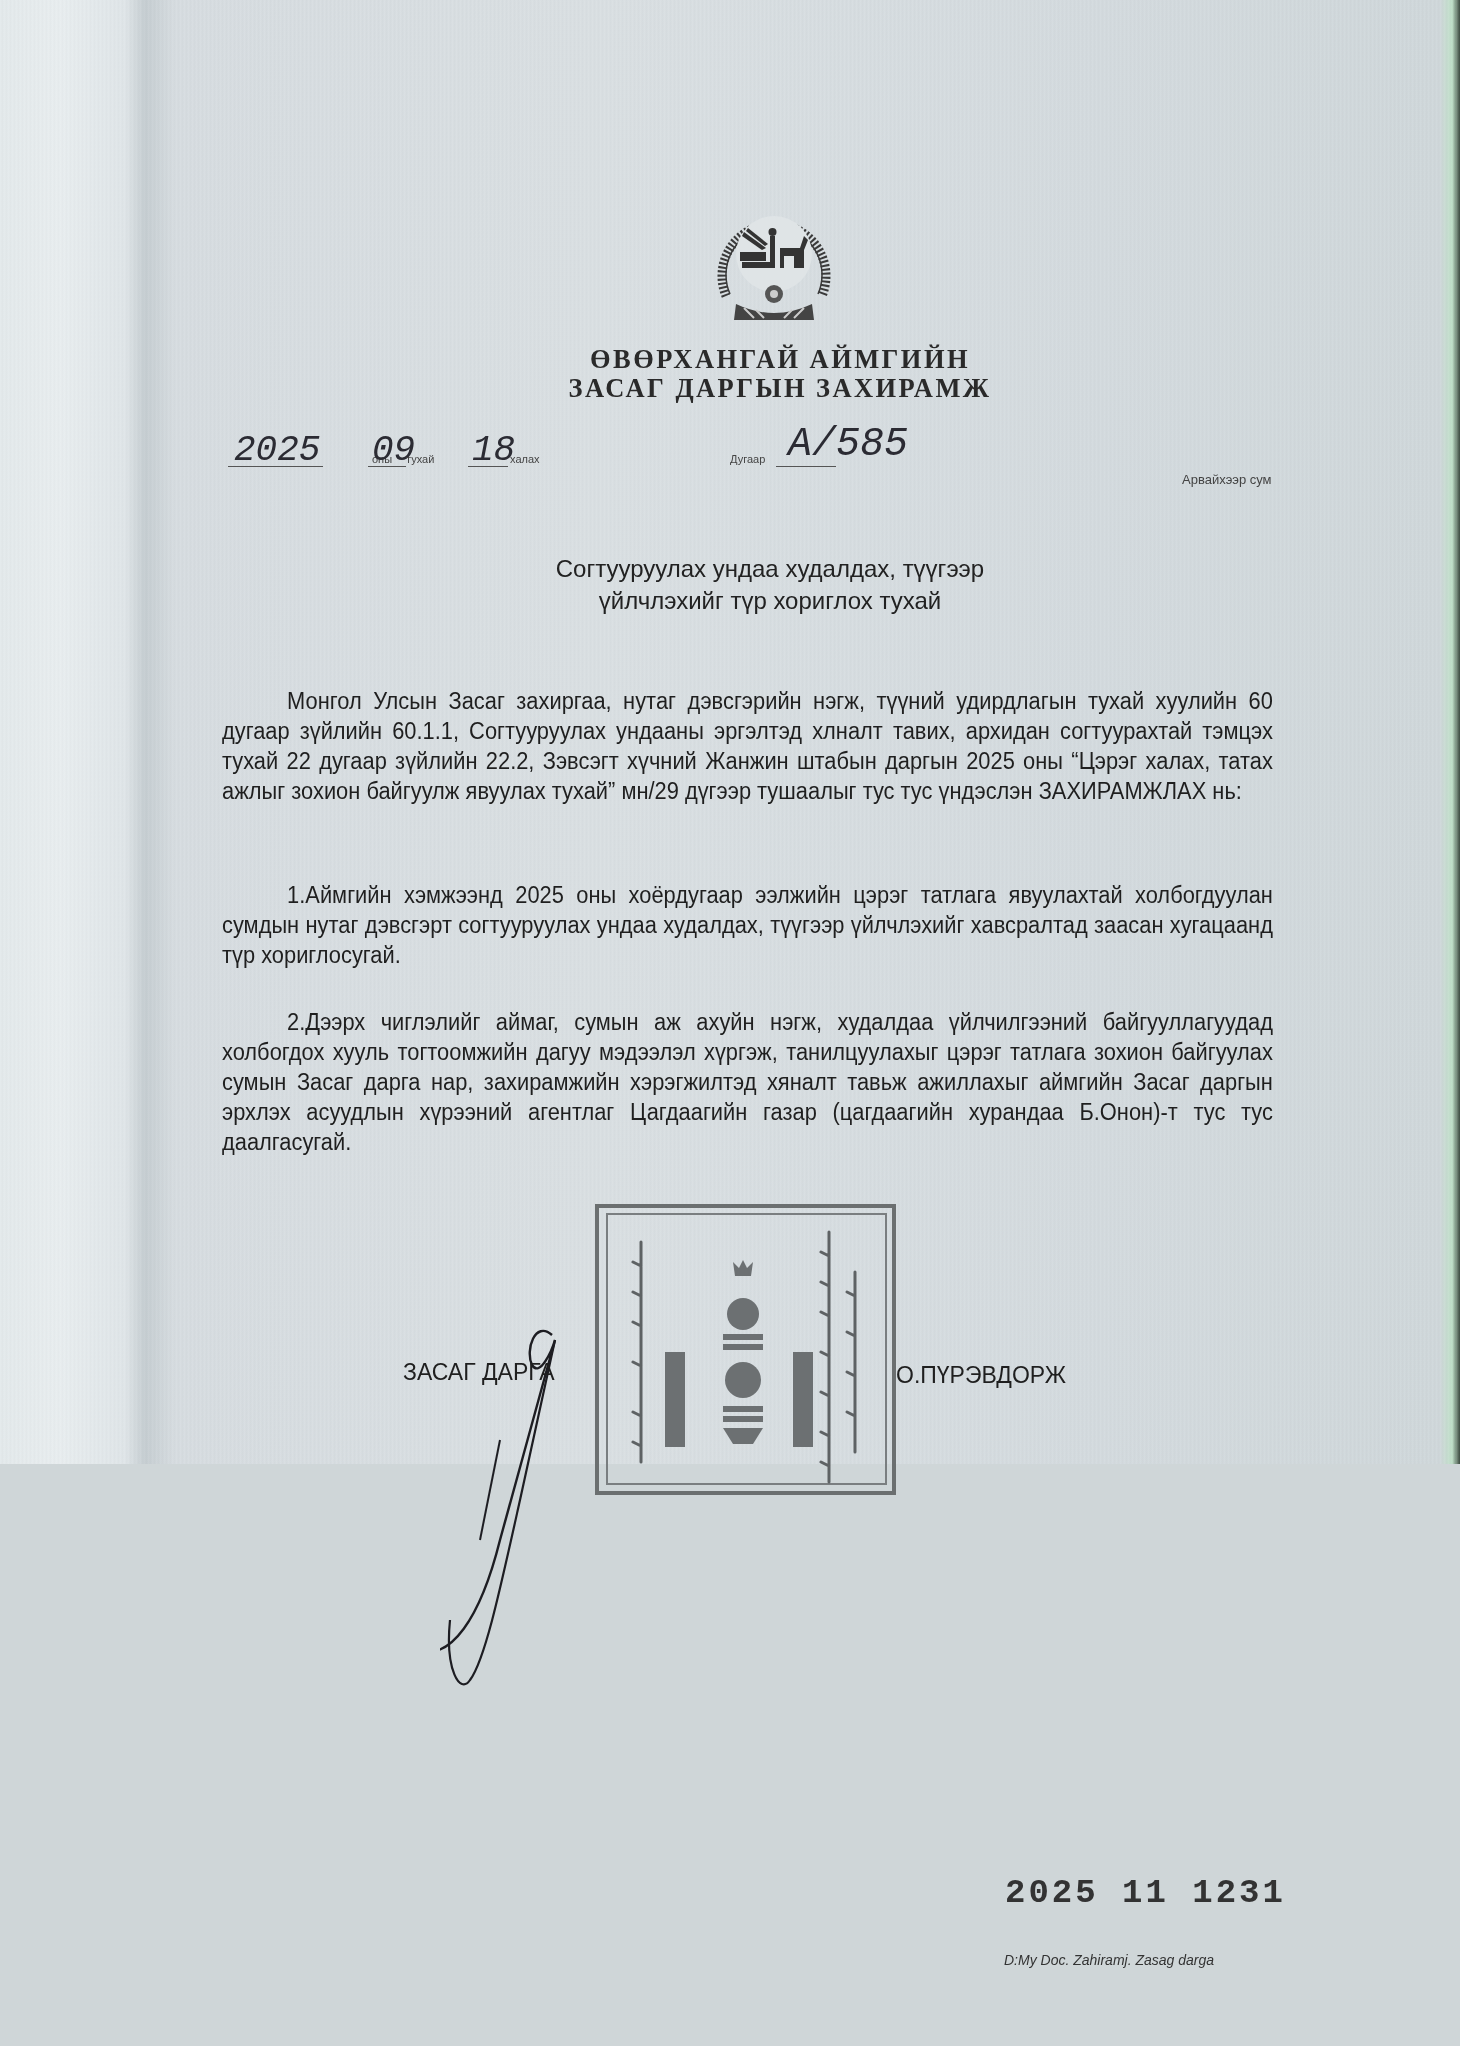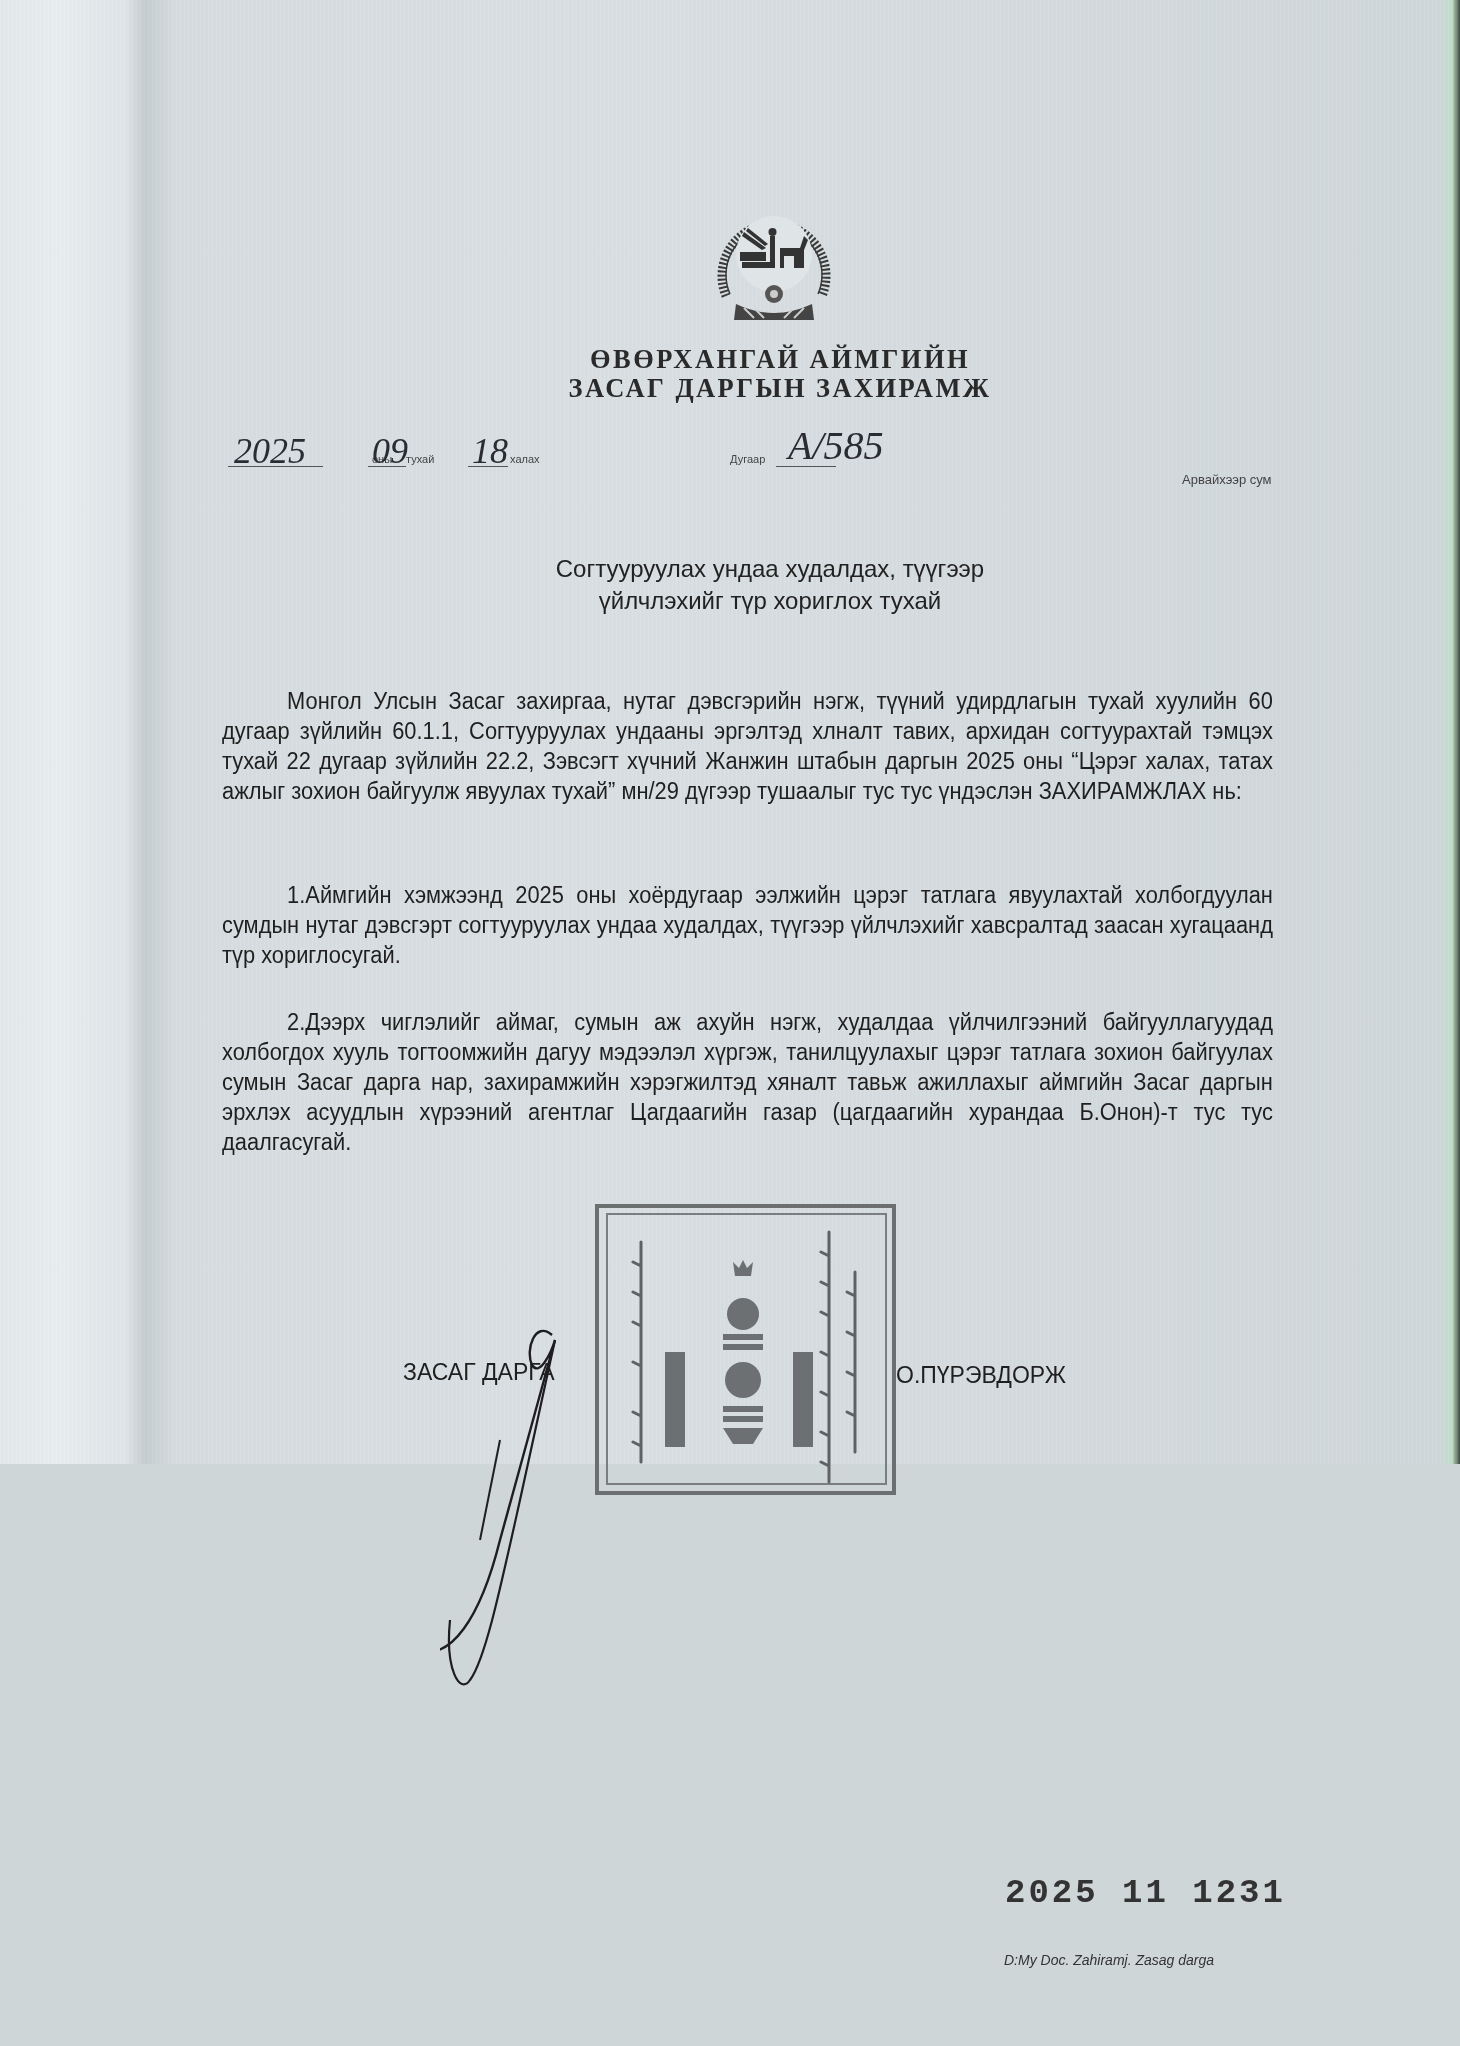--- a/index.html
+++ b/index.html
@@ -26,21 +26,21 @@
     .org-title {
       left: 480px; top: 345px; width: 600px; text-align: center;
       font-family: "Liberation Serif", serif; font-weight: bold;
       font-size: 27px; letter-spacing: 2.5px; line-height: 29px; color: #2a2a2a;
       transform: scaleX(0.98);
     }
 
     
     .date-row { left: 228px; top: 436px; height: 40px; width: 1100px; }
     .hand {
-      font-family: Liberation Serif, serif; font-style: italic;
+      font-family: Liberation Mono, monospace; font-style: italic;
       font-size: 36px; color: #2b2b33; position: absolute; top: -6px;
     }
     .small-label { position: absolute; font-size: 11px; color: #444; top: 17px; }
     .underline { position: absolute; border-bottom: 1.5px solid #555; top: 30px; }
 
     
     .doc-title {
       left: 420px; top: 553px; width: 700px; text-align: center;
       font-size: 24px; line-height: 32px; color: #222;
     }

